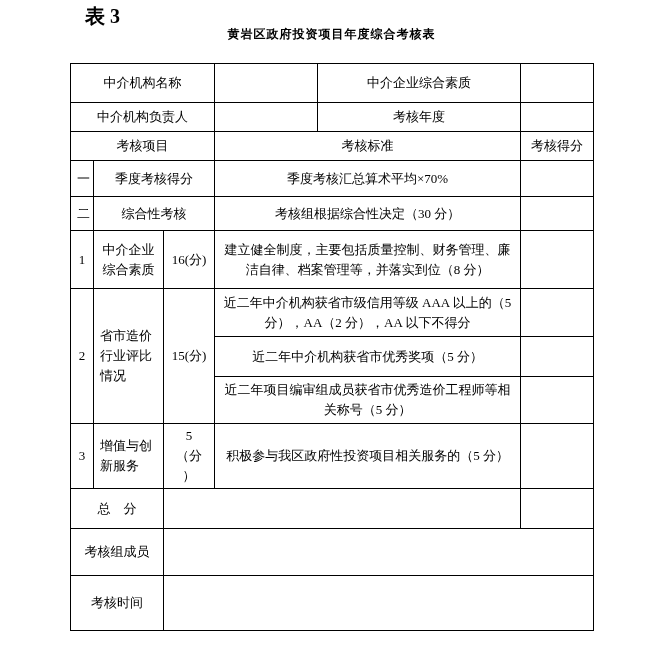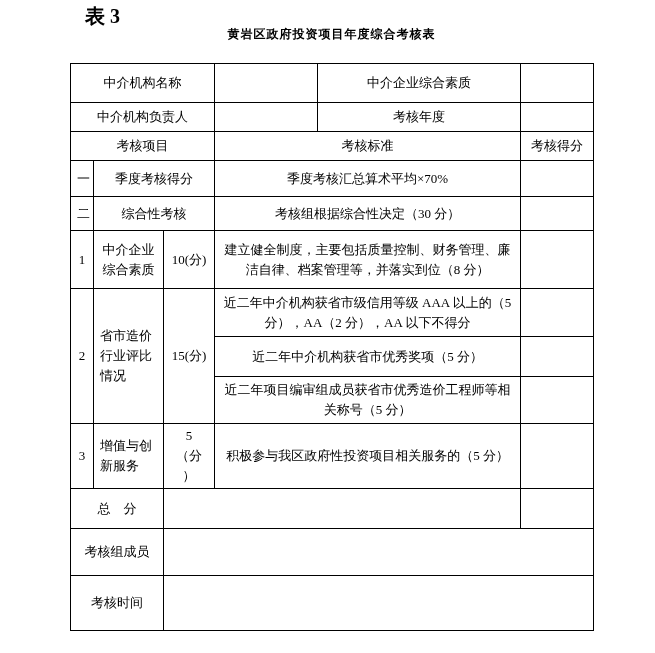--- a/index.html
+++ b/index.html
@@ -84,21 +84,21 @@
   <tr style="height:34px">
     <td class="cen">二</td>
     <td colspan="2" class="lbl">综合性考核</td>
     <td colspan="2" class="std">考核组根据综合性决定（30 分）</td>
     <td class="blank"></td>
   </tr>
 
   <tr style="height:58px">
     <td class="cen">1</td>
     <td class="item-c">中介企业综合素质</td>
-    <td class="cen">10(分)</td>
+    <td class="cen">16(分)</td>
     <td colspan="2" class="std">建立健全制度，主要包括质量控制、财务管理、廉洁自律、档案管理等，并落实到位（8 分）</td>
     <td class="blank"></td>
   </tr>
 
   <tr style="height:48px">
     <td class="cen" rowspan="3">2</td>
     <td class="item" rowspan="3">省市造价行业评比情况</td>
     <td class="cen" rowspan="3">15(分)</td>
     <td colspan="2" class="std">近二年中介机构获省市级信用等级 AAA 以上的（5 分），AA（2 分），AA 以下不得分</td>
     <td class="blank"></td>

